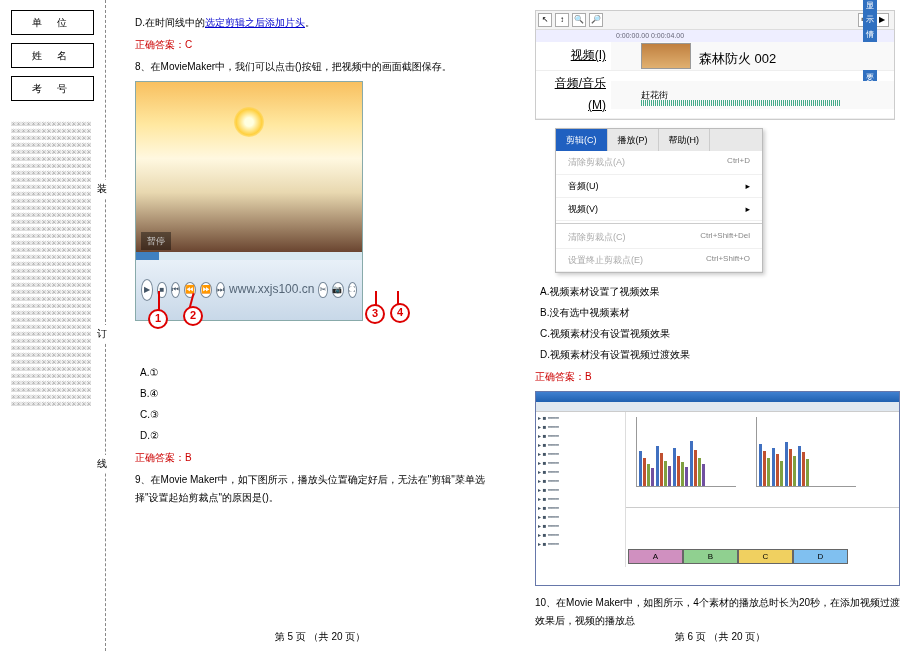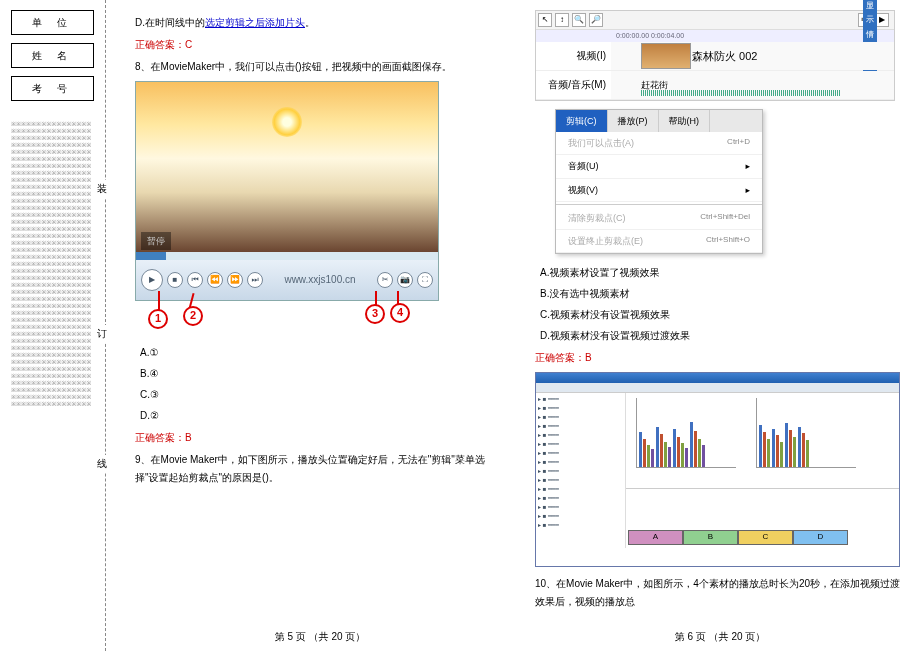--- a/index.html
+++ b/index.html
@@ -69,21 +69,21 @@
     .footer {
       position: absolute;
       bottom: 5px;
       left: 0;
       right: 0;
       text-align: center;
       font-size: 10px;
     }
     
     .video-player {
-      width: 304px;
+      width: 228px;
       border: 1px solid #8aa;
       margin: 5px 0;
     }
     .video-screen {
       width: 100%;
       height: 170px;
       background: linear-gradient(to bottom, #f8c060 0%, #ffe8a0 25%, #fff8e0 45%, #e8d8b0 65%, #6a4530 100%);
       position: relative;
     }
     .sun {
@@ -133,22 +133,22 @@
       border: 1px solid #789;
       background: #fff;
       display: flex;
       align-items: center;
       justify-content: center;
       font-size: 8px;
       color: #456;
     }
     .play-big { width: 22px; height: 22px; }
     .ctrl-url {
-      margin: 8px auto;
-      font-size: 10px;
+      margin: 16px auto;
+      font-size: 12px;
       color: #567;
     }
     .red-circle {
       position: absolute;
       width: 20px;
       height: 20px;
       border: 2px solid #d00;
       border-radius: 50%;
       display: flex;
       align-items: center;
@@ -191,42 +191,43 @@
     .tl-row {
       display: flex;
       align-items: center;
       border-bottom: 1px solid #eee;
       min-height: 28px;
     }
     .tl-label {
       width: 75px;
       padding: 2px 5px;
       text-align: right;
-      font-size: 10px;
+      font-size: 12px;
+      text-decoration: underline;
     }
     .tl-content {
       flex: 1;
       position: relative;
       height: 28px;
       background: #f9f9f9;
     }
     .tl-clip {
       position: absolute;
       left: 30px;
       top: 1px;
       height: 26px;
       width: 50px;
       background: linear-gradient(#c08040, #e0b070);
       border: 1px solid #999;
     }
     .tl-clip-title {
       position: absolute;
-      left: 81px;
+      left: 88px;
       top: 5px;
-      font-size: 11px;
+      font-size: 13px;
     }
     .tl-marker-label {
       position: absolute;
       right: 15px;
       top: -14px;
       background: #3070c0;
       color: #fff;
       padding: 0 3px;
       font-size: 8px;
     }
@@ -442,21 +443,21 @@
       </div>
     </div>
 
     <div class="menu-box">
       <div class="menu-header">
         <div class="menu-tab active">剪辑(C)</div>
         <div class="menu-tab">播放(P)</div>
         <div class="menu-tab">帮助(H)</div>
       </div>
       <div class="menu-item disabled">
-        <span>我们可以点击(A)</span>
+        <span>清除剪裁点(A)</span>
         <span class="menu-shortcut">Ctrl+D</span>
       </div>
       <div class="menu-item">
         <span>音频(U)</span>
         <span class="menu-arrow">▸</span>
       </div>
       <div class="menu-item">
         <span>视频(V)</span>
         <span class="menu-arrow">▸</span>
       </div>

